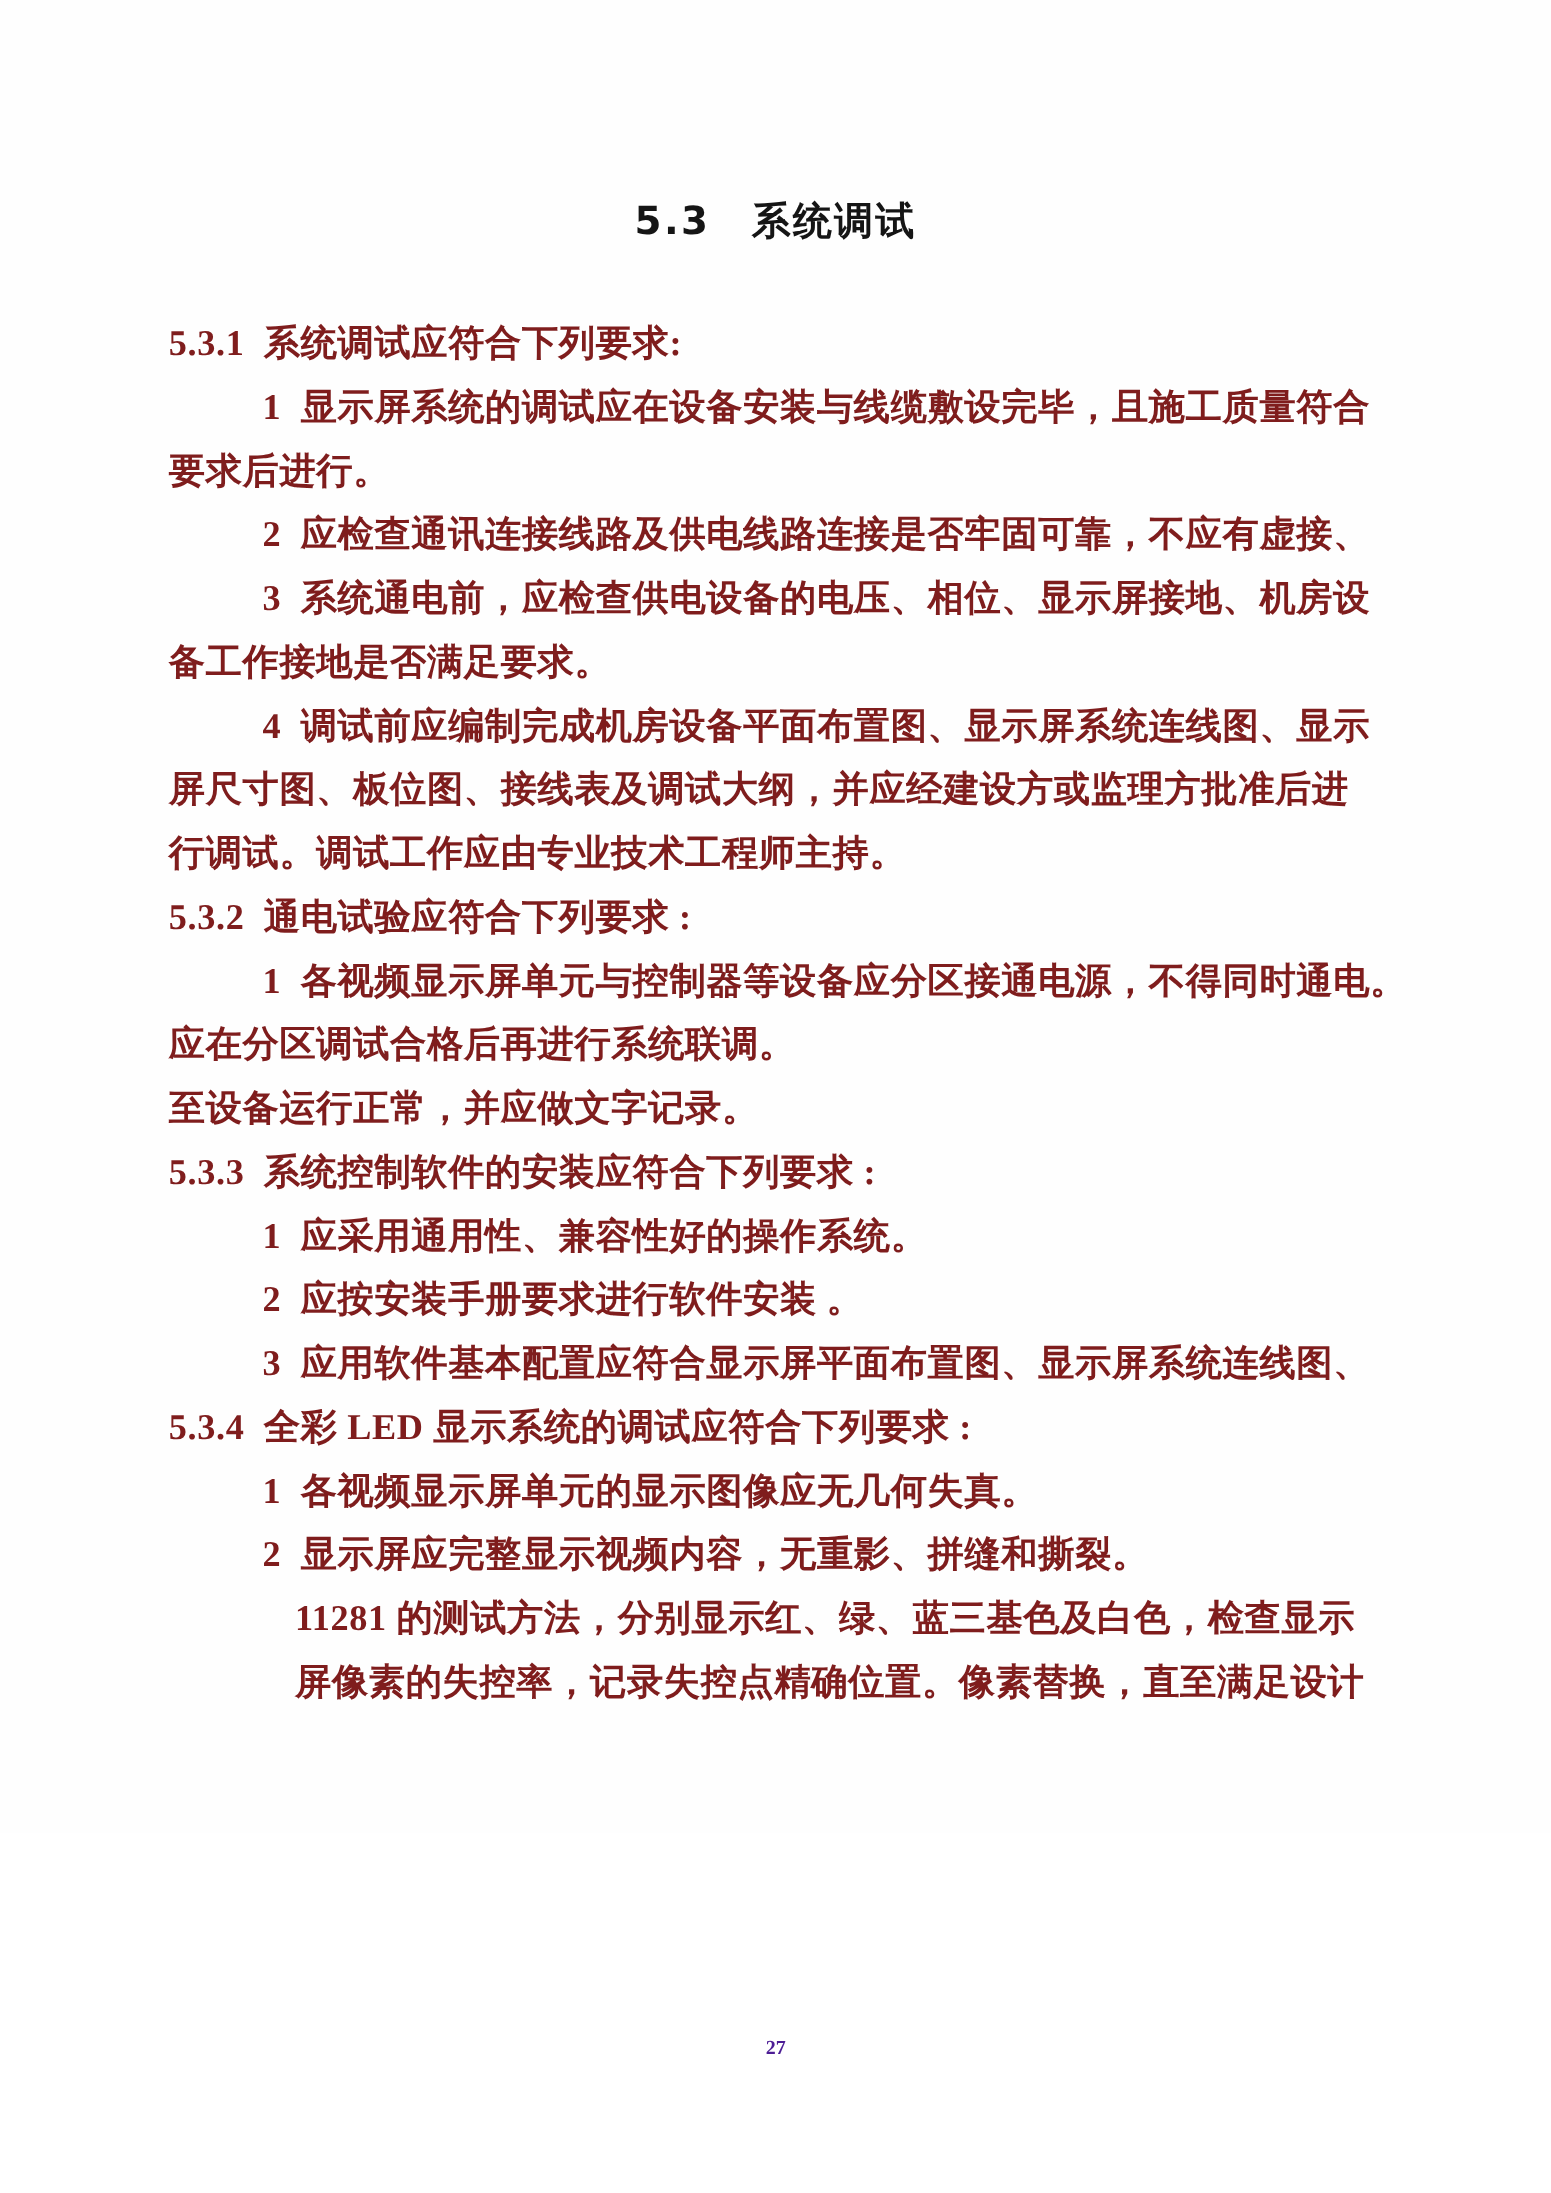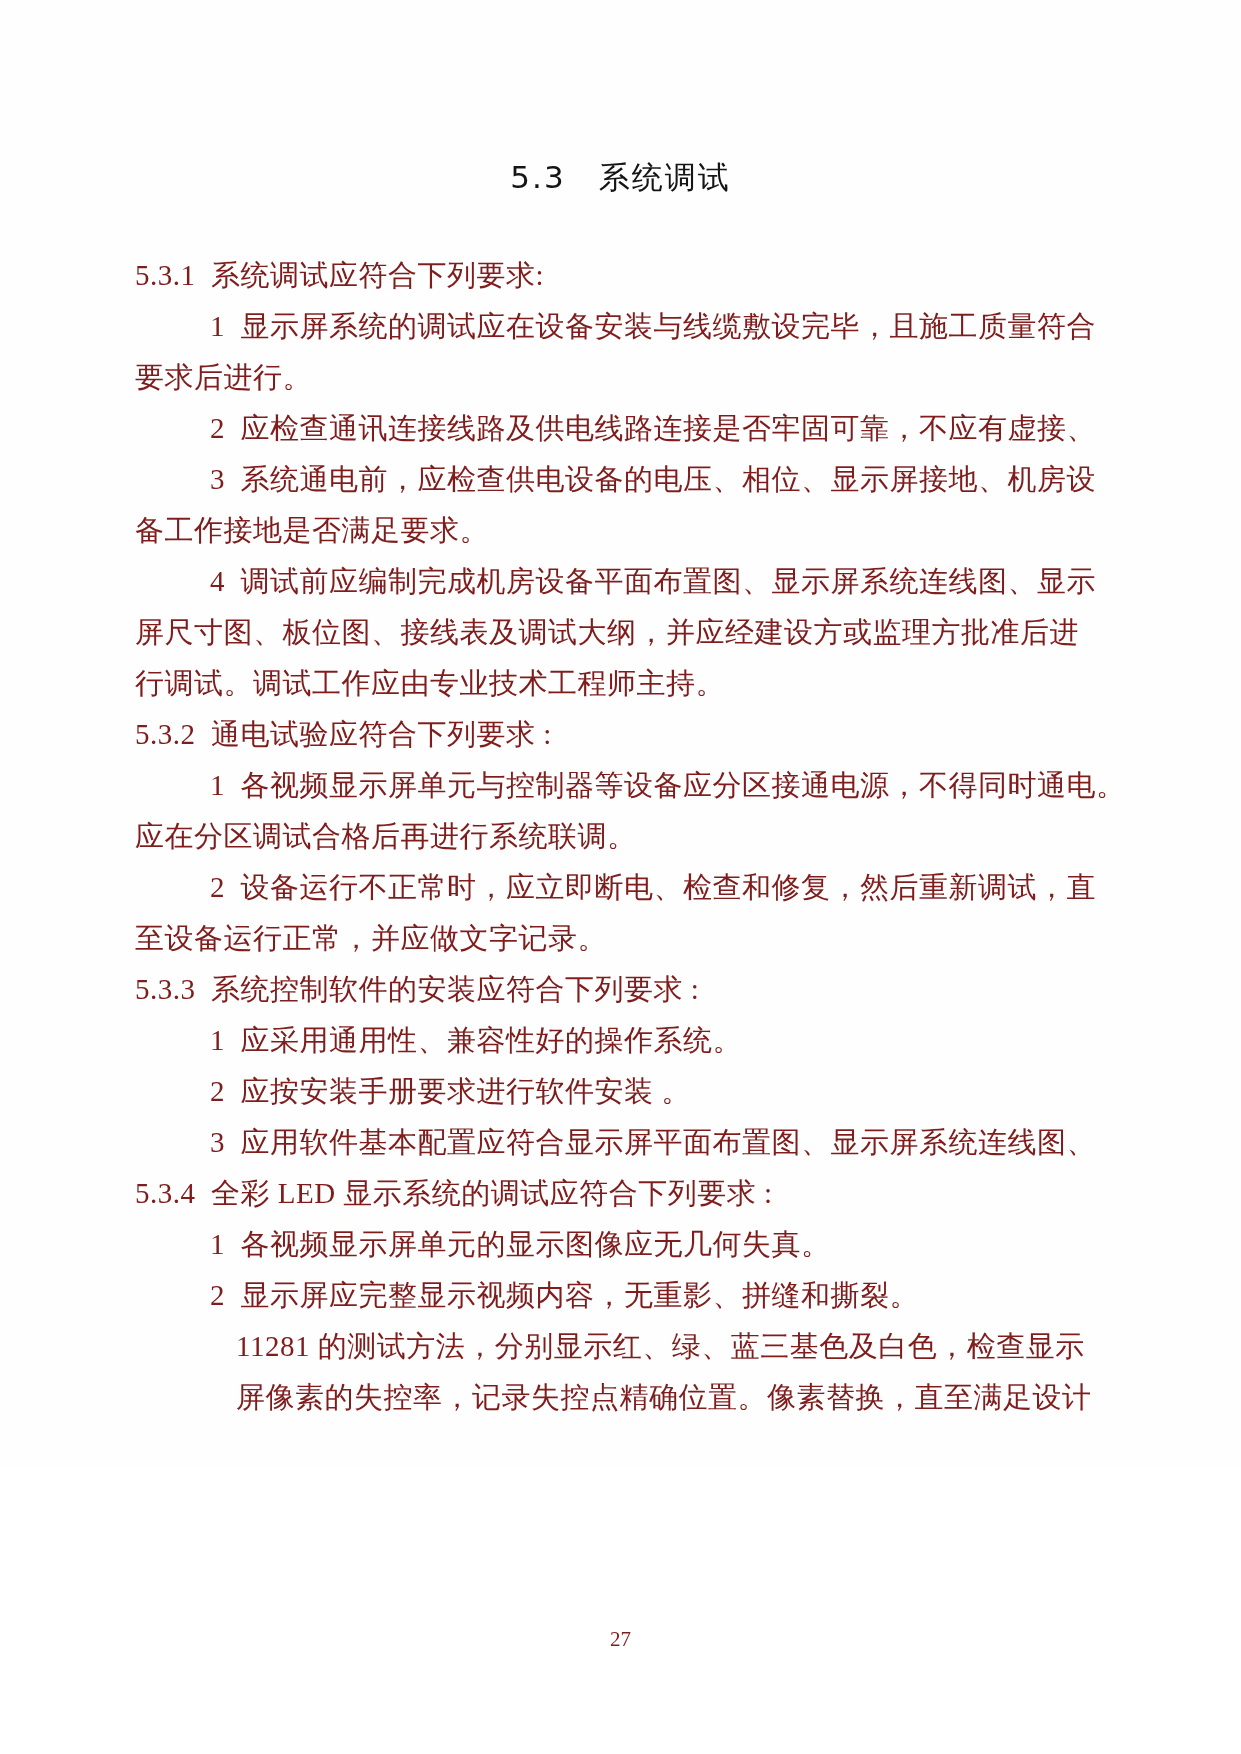--- a/index.html
+++ b/index.html
@@ -14,20 +14,21 @@
     font-family: "Liberation Serif", "DejaVu Serif", serif;
     color: #1c1c1c;
     overflow: hidden;
   }
   .page {
     position: absolute;
     left: 0; top: 0;
     width: 1241px;
     height: 1466px;
     background: #fefefe;
+    font-weight: bold;
   }
   .doc-title {
     position: absolute;
     top: 157px;
     left: 0;
     width: 100%;
     text-align: center;
     font-family: "DejaVu Sans", "Liberation Sans", sans-serif;
     font-size: 31px;
     line-height: 40px;
@@ -52,23 +53,23 @@
   .line.heading { padding-left: 0; }
   .line.flush   { padding-left: 0; }
   .line.item    { padding-left: 75px; }
   .line.sub     { padding-left: 101px; }
   .page-number {
     position: absolute;
     top: 1624px;
     left: 0;
     width: 100%;
     text-align: center;
-    font-size: 21px;
+    font-size: 16px;
     line-height: 30px;
-    color: #7f1d1d;
+    color: #4c1d95;
   }
 </style>
 </head>
 <body>
 
 <div class="page">
   <div class="doc-title">5.3　系统调试</div>
 
   <div class="body-text">
       <div class="line heading">5.3.1  系统调试应符合下列要求:</div>
@@ -76,21 +77,20 @@
       <div class="line flush">要求后进行。</div>
       <div class="line item">2  应检查通讯连接线路及供电线路连接是否牢固可靠，不应有虚接、</div>
       <div class="line item">3  系统通电前，应检查供电设备的电压、相位、显示屏接地、机房设</div>
       <div class="line flush">备工作接地是否满足要求。</div>
       <div class="line item">4  调试前应编制完成机房设备平面布置图、显示屏系统连线图、显示</div>
       <div class="line flush">屏尺寸图、板位图、接线表及调试大纲，并应经建设方或监理方批准后进</div>
       <div class="line flush">行调试。调试工作应由专业技术工程师主持。</div>
       <div class="line heading">5.3.2  通电试验应符合下列要求 :</div>
       <div class="line item">1  各视频显示屏单元与控制器等设备应分区接通电源，不得同时通电。</div>
       <div class="line flush">应在分区调试合格后再进行系统联调。</div>
-      <div class="line item">2  设备运行不正常时，应立即断电、检查和修复，然后重新调试，直</div>
       <div class="line flush">至设备运行正常，并应做文字记录。</div>
       <div class="line heading">5.3.3  系统控制软件的安装应符合下列要求 :</div>
       <div class="line item">1  应采用通用性、兼容性好的操作系统。</div>
       <div class="line item">2  应按安装手册要求进行软件安装 。</div>
       <div class="line item">3  应用软件基本配置应符合显示屏平面布置图、显示屏系统连线图、</div>
       <div class="line heading">5.3.4  全彩 LED 显示系统的调试应符合下列要求 :</div>
       <div class="line item">1  各视频显示屏单元的显示图像应无几何失真。</div>
       <div class="line item">2  显示屏应完整显示视频内容，无重影、拼缝和撕裂。</div>
       <div class="line sub">11281 的测试方法，分别显示红、绿、蓝三基色及白色，检查显示</div>
       <div class="line sub">屏像素的失控率，记录失控点精确位置。像素替换，直至满足设计</div>

